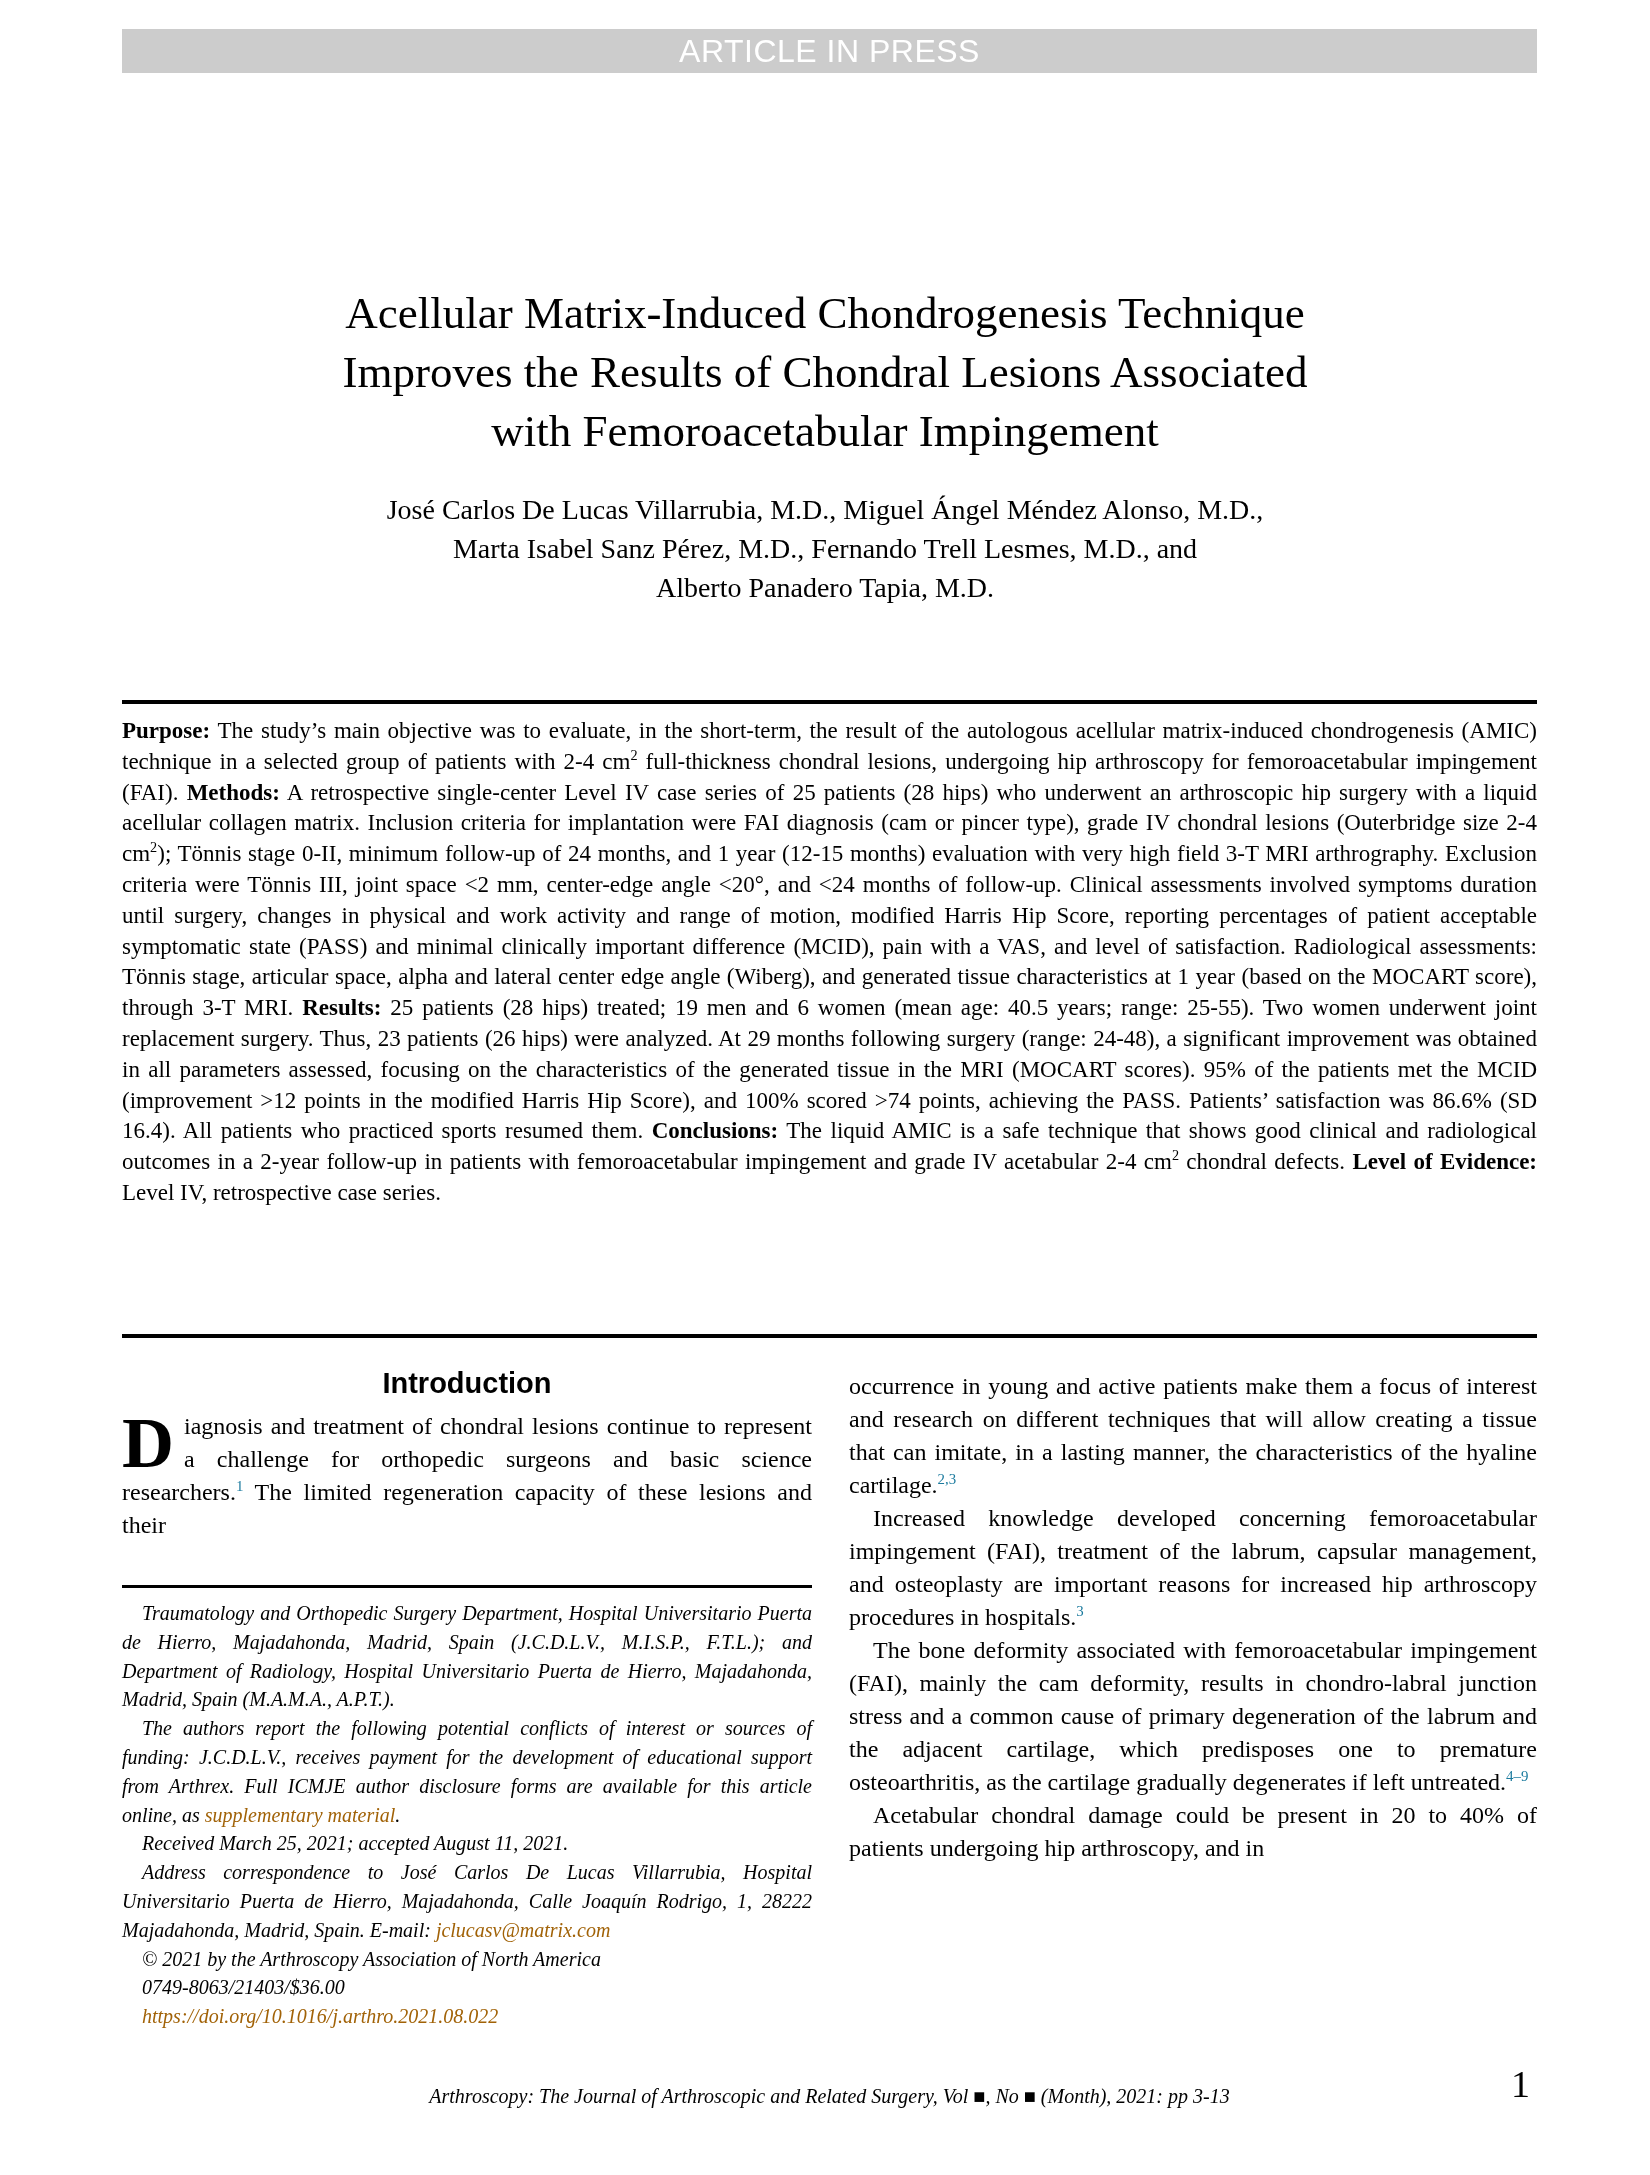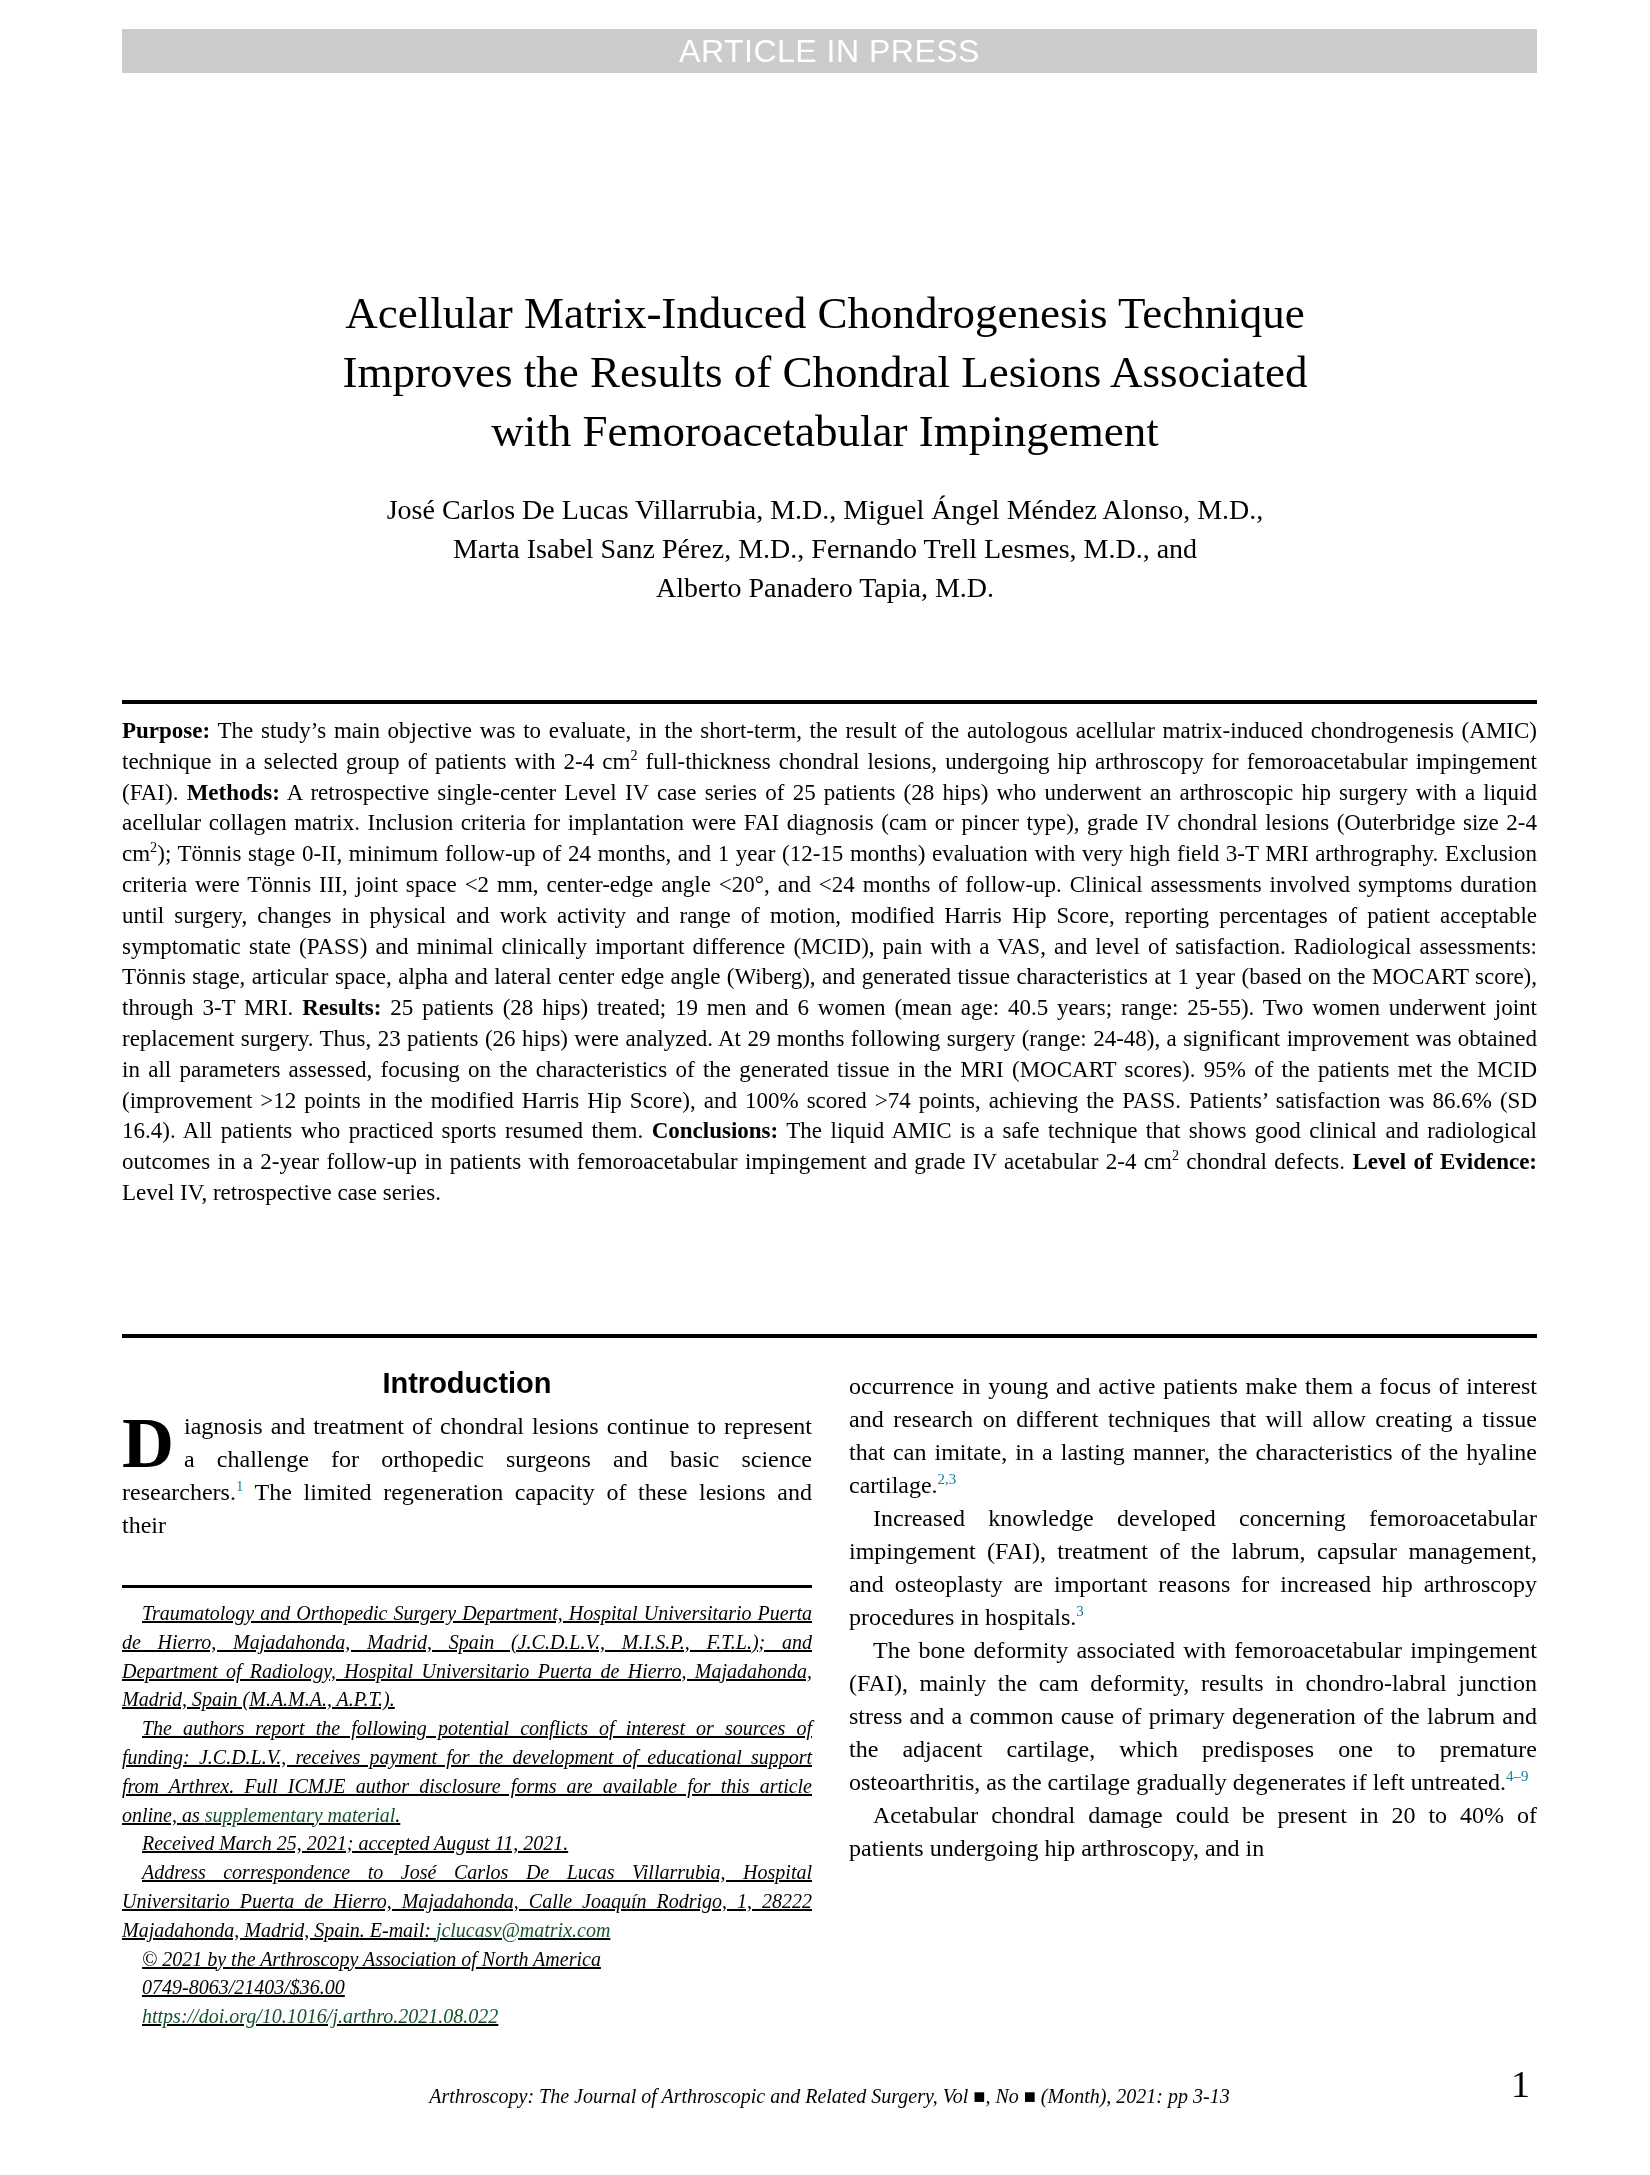--- a/index.html
+++ b/index.html
@@ -125,30 +125,29 @@
     width: 690px; height: 3px;
     background: #000000;
   }
   .footnotes {
     position: absolute;
     left: 122px; top: 1599px;
     width: 690px;
     font-style: italic;
     font-size: 20px;
     line-height: 28.8px;
-    text-decoration: underline;
   }
   .footnotes p {
     margin: 0;
     text-align: justify;
     text-indent: 20px;
   }
   .footnotes p.plain { text-align: left; }
   .link {
-    color: #14532d;
+    color: #a16207;
     text-decoration: none;
     cursor: pointer;
   }
 
   
   .footer-line {
     position: absolute;
     left: 122px; top: 2082px;
     width: 1415px;
     text-align: center;

